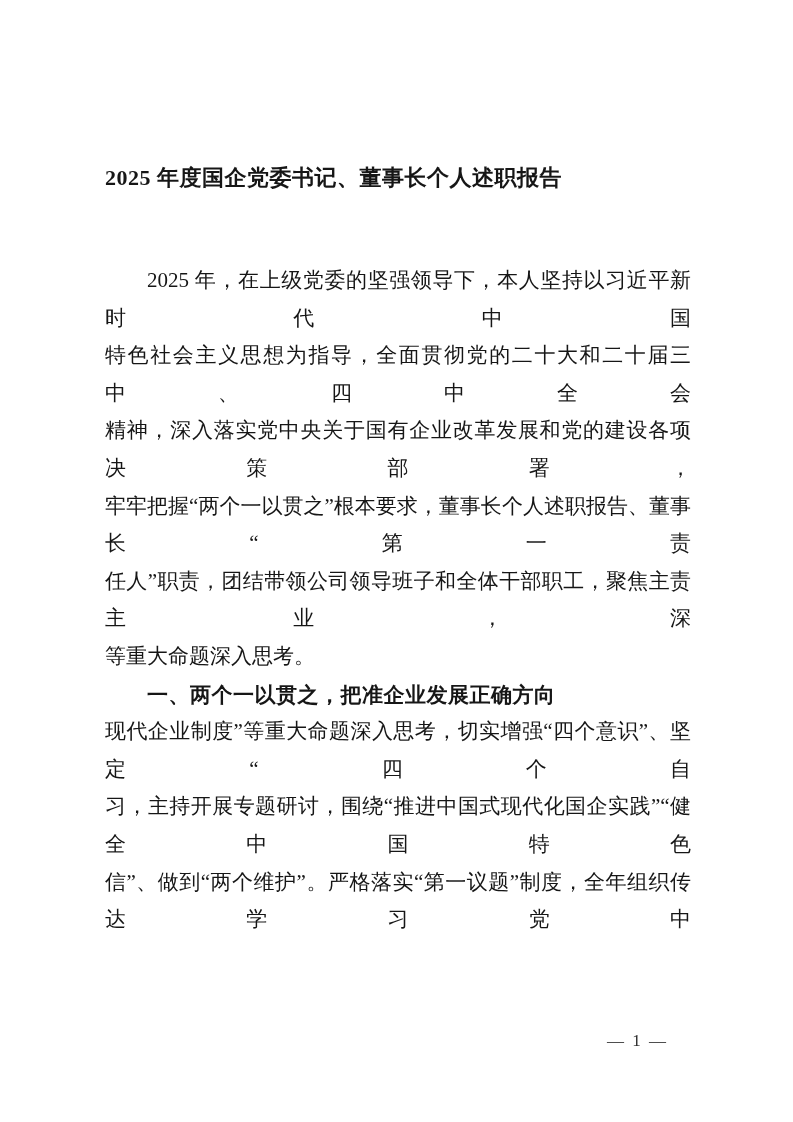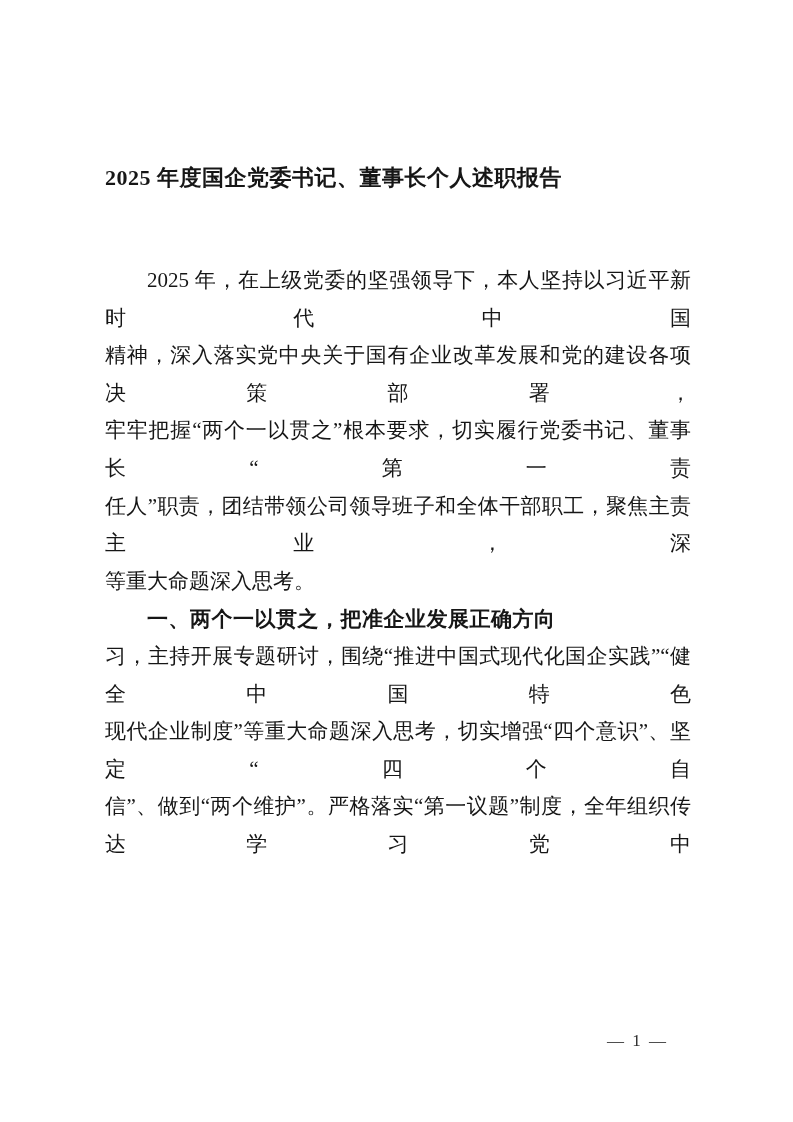--- a/index.html
+++ b/index.html
@@ -63,24 +63,25 @@
   }
 </style>
 </head>
 <body>
 
 <div class="page">
   <div class="doc-title">2025 年度国企党委书记、董事长个人述职报告</div>
 
   <div class="doc-body">
       <div class="line first">2025 年，在上级党委的坚强领导下，本人坚持以习近平新时代中国</div>
+      <div class="line">特色社会主义思想为指导，全面贯彻党的二十大和二十届三中、四中全会</div>
       <div class="line">精神，深入落实党中央关于国有企业改革发展和党的建设各项决策部署，</div>
-      <div class="line">牢牢把握“两个一以贯之”根本要求，切实履行党委书记、董事长“第一责</div>
+      <div class="line">牢牢把握“两个一以贯之”根本要求，董事长个人述职报告、董事长“第一责</div>
       <div class="line">任人”职责，团结带领公司领导班子和全体干部职工，聚焦主责主业，深</div>
       <div class="line endline">等重大命题深入思考。</div>
       <div class="heading">一、两个一以贯之，把准企业发展正确方向</div>
+      <div class="line">现代企业制度”等重大命题深入思考，切实增强“四个意识”、坚定“四个自</div>
       <div class="line">习，主持开展专题研讨，围绕“推进中国式现代化国企实践”“健全中国特色</div>
-      <div class="line">现代企业制度”等重大命题深入思考，切实增强“四个意识”、坚定“四个自</div>
       <div class="line">信”、做到“两个维护”。严格落实“第一议题”制度，全年组织传达学习党中</div>
     </div>
 
   <div class="page-number">— 1 —</div>
 </div>
 
 </body></html>

